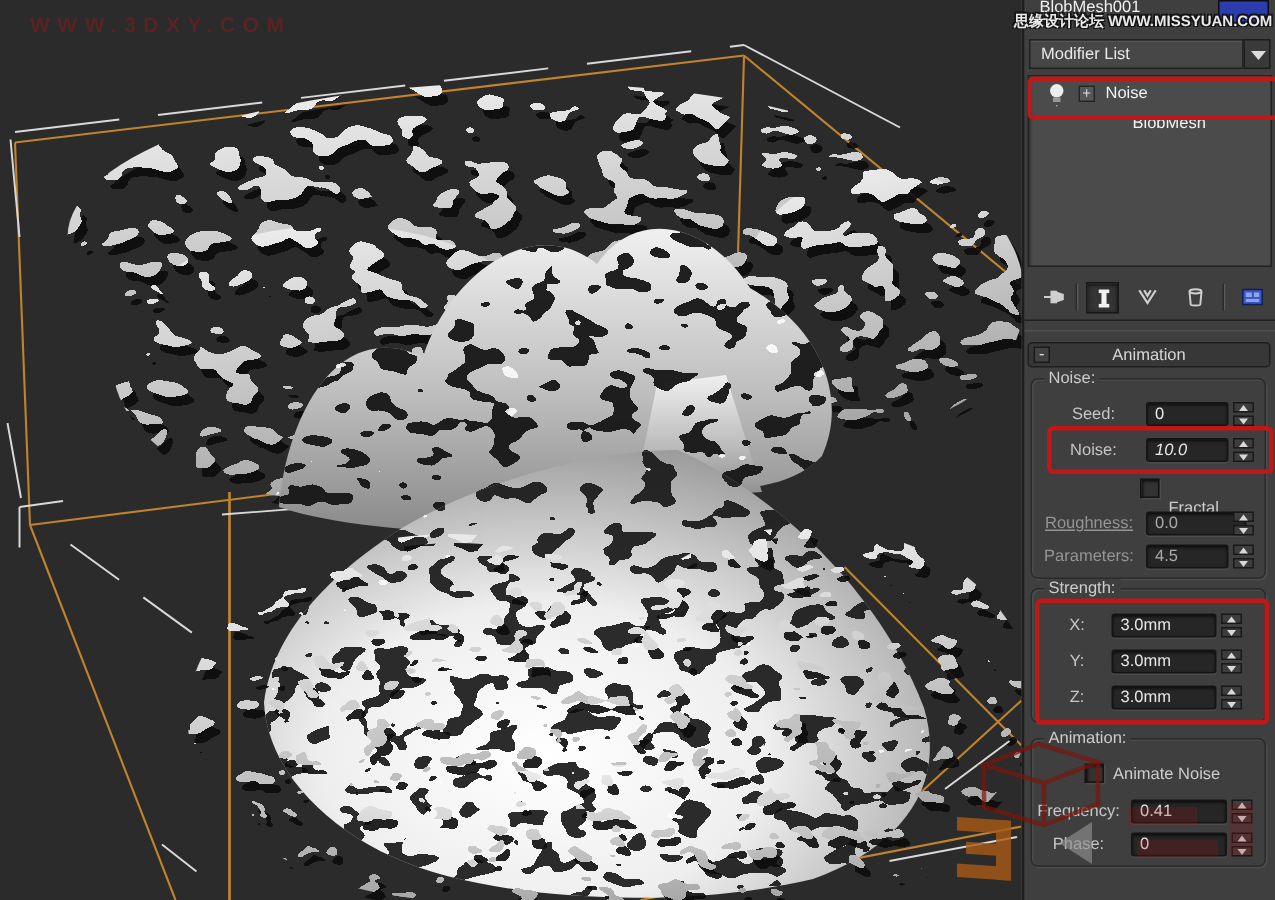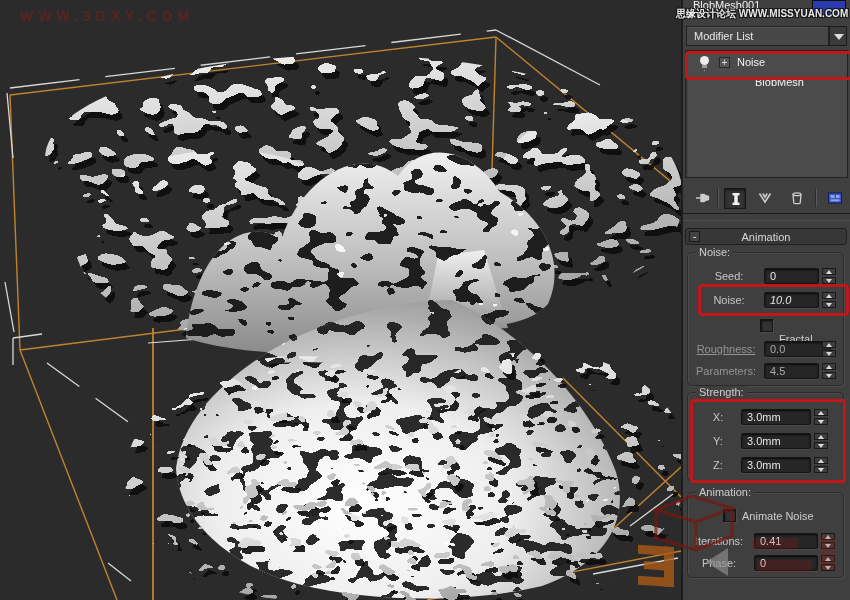--- a/index.html
+++ b/index.html
@@ -333,21 +333,21 @@
           <i class="up"></i>
           <i class="dn"></i>
         </div>
     </div>
 
     <div class="group g-anim">
       <span class="gtitle">Animation:</span>
       <span class="chk" style="left:35px;top:16px;"></span>
       <span style="position:absolute;left:54px;top:17px;color:#cdcdcd;">Animate Noise</span>
 
-      <span class="plabel" style="left:0px;top:42px;width:62px;">Iterations:</span>
+      <span class="plabel" style="left:0px;top:42px;width:62px;">Frequency:</span>
       <div class="pfield" style="left:66px;top:40px;width:64px;">
         <span>0.41</span>
       </div>
       <div class="spin" style="left:133px;top:40px;">
           <i class="up"></i>
           <i class="dn"></i>
         </div>
 
       <span class="plabel" style="left:0px;top:64px;width:62px;">Phase:</span>
       <div class="pfield" style="left:66px;top:62px;width:64px;">

